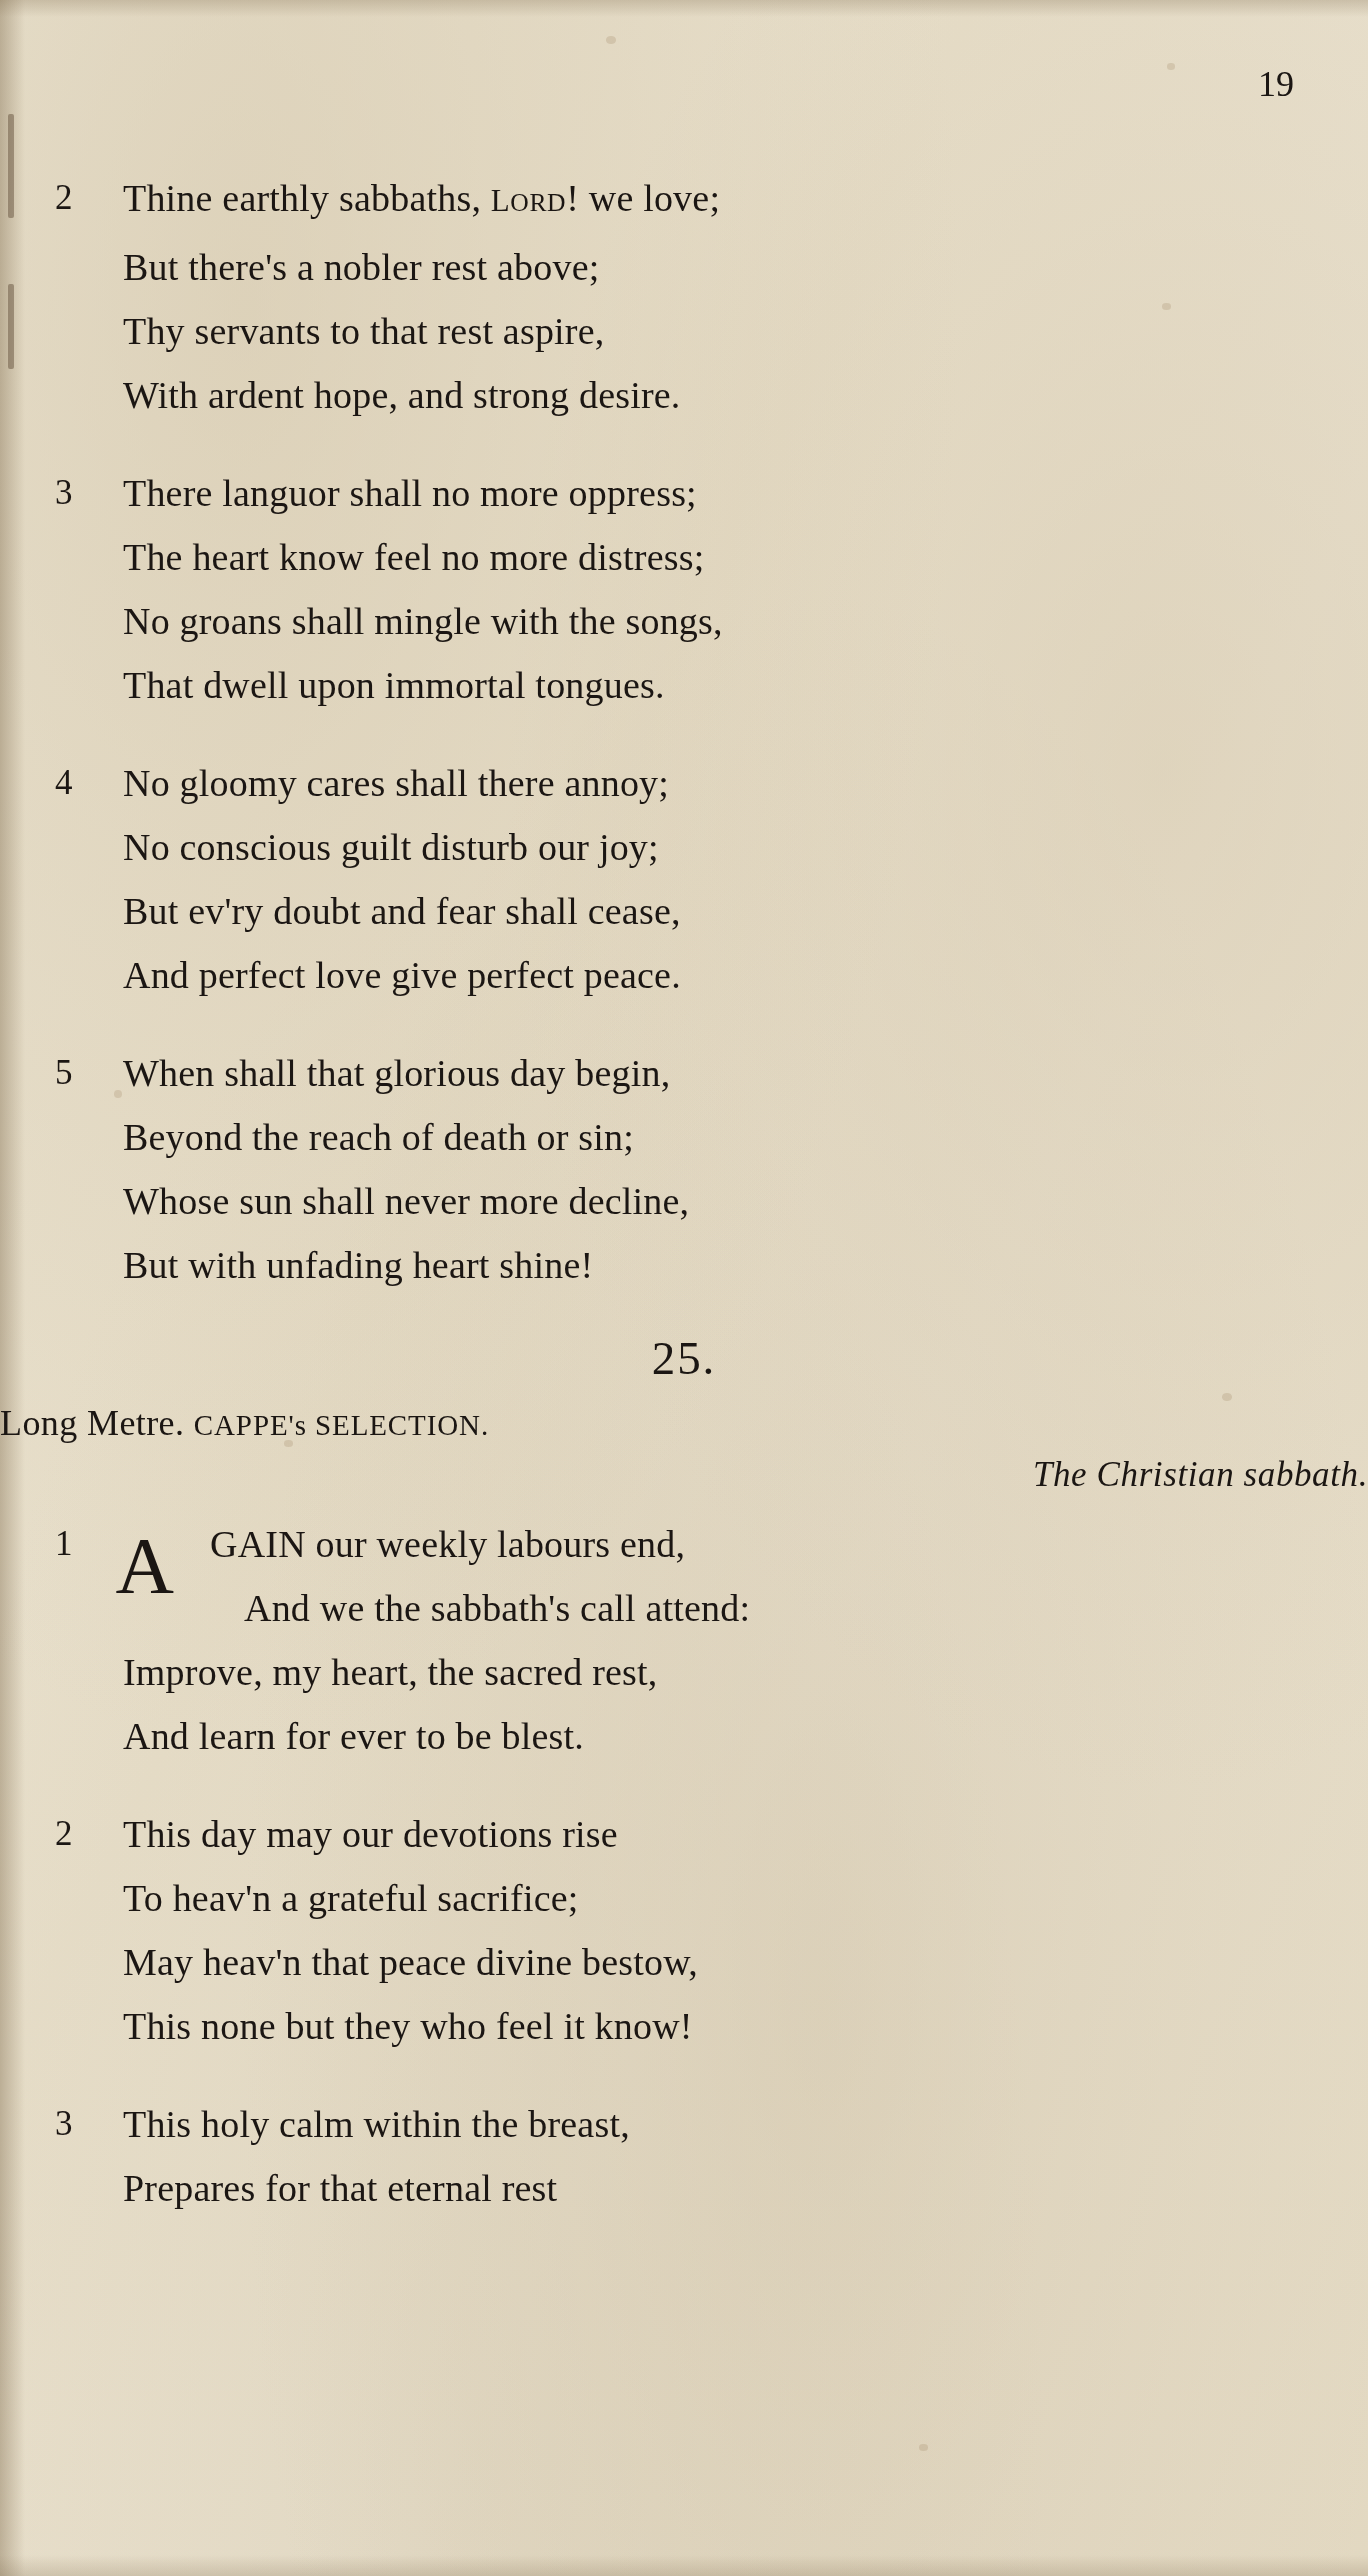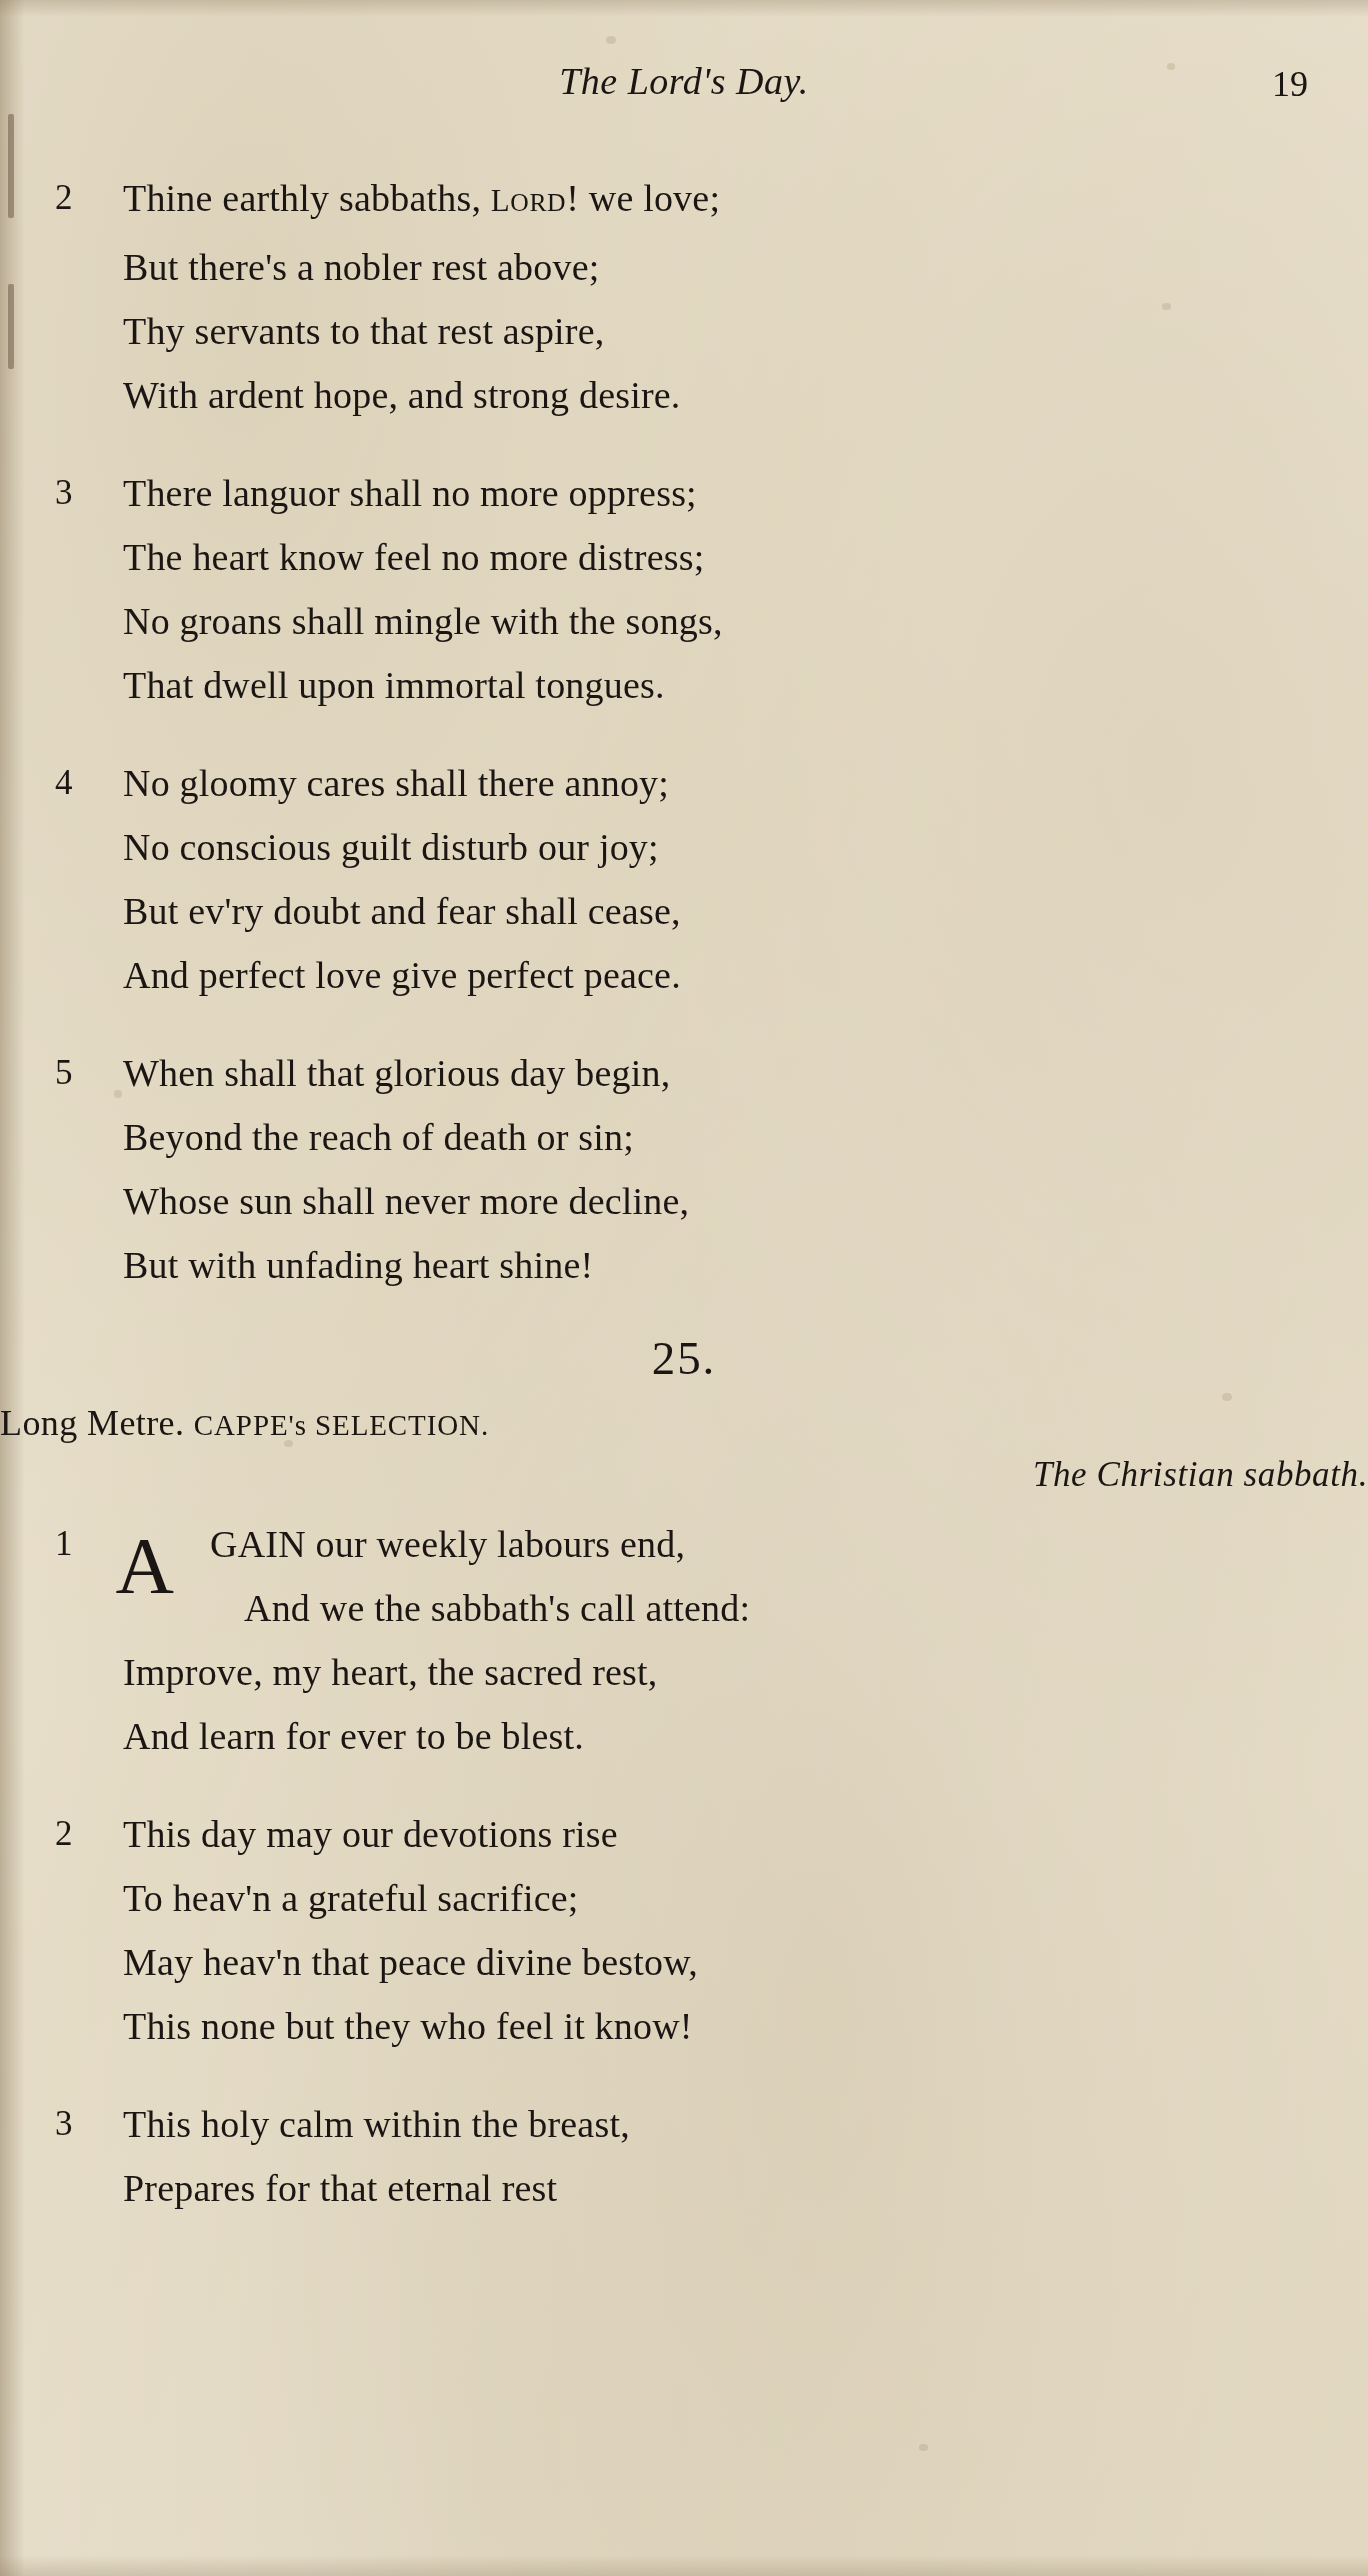--- a/index.html
+++ b/index.html
@@ -72,21 +72,21 @@
     position: absolute;
     left: 0; right: 0;
     text-align: center;
     font-style: italic;
     font-size: 38px;
     letter-spacing: 0.5px;
     font-family: "Liberation Serif", serif;
   }
   .page-number {
     position: absolute;
-    right: 60px;
+    right: 74px;
     top: 3.8px;
     font-size: 36px;
     font-family: "Liberation Serif", serif;
   }
 
   
   .column {
     position: absolute;
     top: 166px;
     left: 0;
@@ -173,21 +173,20 @@
 
   <div class="speck" style="left:606px;top:36px;width:9.5px;height:7.6px;"></div>
   <div class="speck" style="left:1167px;top:63px;width:7.6px;height:6.6px;"></div>
   <div class="speck" style="left:1162px;top:303px;width:8.5px;height:6.6px;"></div>
   <div class="speck" style="left:114px;top:1090px;width:7.6px;height:7.6px;"></div>
   <div class="speck" style="left:1222px;top:1393px;width:9.5px;height:7.6px;"></div>
   <div class="speck" style="left:284px;top:1440px;width:8.5px;height:6.6px;"></div>
   <div class="speck" style="left:919px;top:2444px;width:8.5px;height:6.6px;"></div>
 
   <div class="header">
-    <div class="running-title">The Lord's Day.</div>
     <div class="page-number">19</div>
   </div>
 
   <div class="column">
 
     <div class="stanza">
       <span class="num">2</span>
       <div class="line">Thine earthly sabbaths, <span class="sc">L</span><span class="sc" style="font-size:25.6px;">ORD</span>! we love;</div>
       <div class="line">But there's a nobler rest above;</div>
       <div class="line">Thy servants to that rest aspire,</div>

